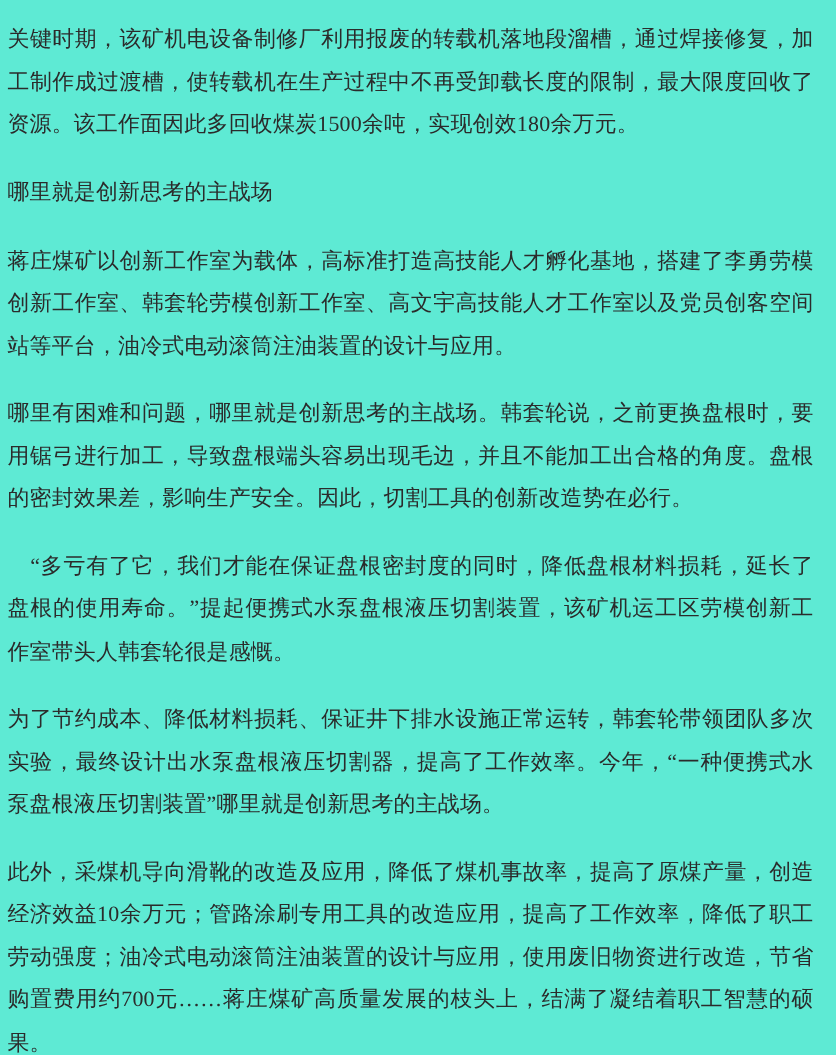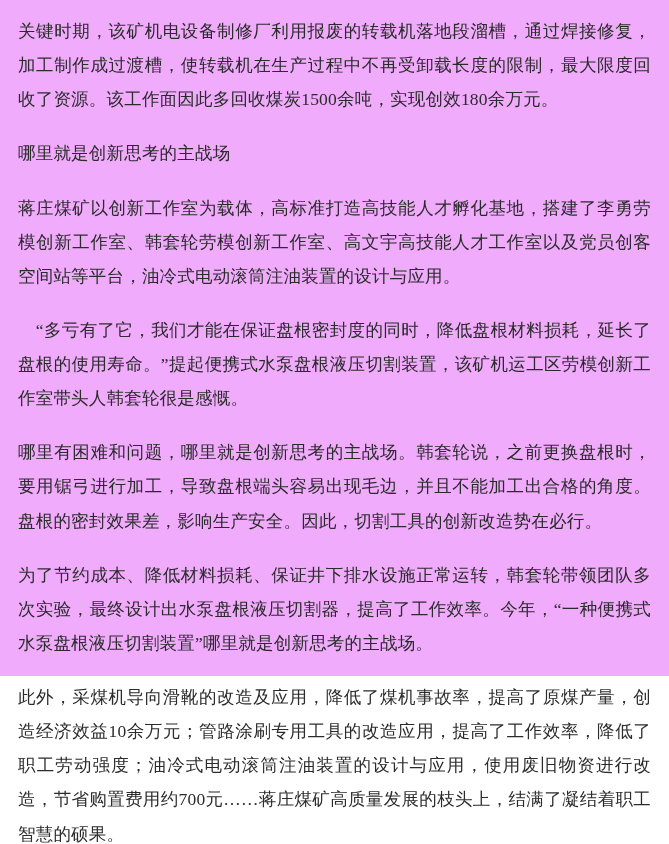--- a/index.html
+++ b/index.html
@@ -9,23 +9,23 @@
   }
   body {
     width: 669px;
     height: 844px;
     overflow: hidden;
     font-family: "Liberation Serif", "DejaVu Serif", serif;
   }
   .page {
     box-sizing: border-box;
     width: 669px;
-    height: 676px;
-    padding: 14px 18px 10px 18px;
-    background: #f0abfc;
+    height: 844px;
+    padding: 14px 18px 10px 6px;
+    background: #5eead4;
   }
   .article {
     display: block;
   }
   .para {
     margin: 0 0 20px 0;
     font-size: 17.5px;
     line-height: 1.95;
     color: #2b2b2b;
     text-align: justify;
@@ -44,18 +44,18 @@
   }
 </style>
 </head>
 <body>
 
 <div class="page">
   <article class="article">
     <p class="para first">关键时期，该矿机电设备制修厂利用报废的转载机落地段溜槽，通过焊接修复，加工制作成过渡槽，使转载机在生产过程中不再受卸载长度的限制，最大限度回收了资源。该工作面因此多回收煤炭1500余吨，实现创效180余万元。</p>
     <p class="para heading">哪里就是创新思考的主战场</p>
     <p class="para">蒋庄煤矿以创新工作室为载体，高标准打造高技能人才孵化基地，搭建了李勇劳模创新工作室、韩套轮劳模创新工作室、高文宇高技能人才工作室以及党员创客空间站等平台，油冷式电动滚筒注油装置的设计与应用。</p>
+    <p class="para">哪里有困难和问题，哪里就是创新思考的主战场。韩套轮说，之前更换盘根时，要用锯弓进行加工，导致盘根端头容易出现毛边，并且不能加工出合格的角度。盘根的密封效果差，影响生产安全。因此，切割工具的创新改造势在必行。</p>
     <p class="para indent">　“多亏有了它，我们才能在保证盘根密封度的同时，降低盘根材料损耗，延长了盘根的使用寿命。”提起便携式水泵盘根液压切割装置，该矿机运工区劳模创新工作室带头人韩套轮很是感慨。</p>
-    <p class="para">哪里有困难和问题，哪里就是创新思考的主战场。韩套轮说，之前更换盘根时，要用锯弓进行加工，导致盘根端头容易出现毛边，并且不能加工出合格的角度。盘根的密封效果差，影响生产安全。因此，切割工具的创新改造势在必行。</p>
     <p class="para">为了节约成本、降低材料损耗、保证井下排水设施正常运转，韩套轮带领团队多次实验，最终设计出水泵盘根液压切割器，提高了工作效率。今年，“一种便携式水泵盘根液压切割装置”哪里就是创新思考的主战场。</p>
     <p class="para">此外，采煤机导向滑靴的改造及应用，降低了煤机事故率，提高了原煤产量，创造经济效益10余万元；管路涂刷专用工具的改造应用，提高了工作效率，降低了职工劳动强度；油冷式电动滚筒注油装置的设计与应用，使用废旧物资进行改造，节省购置费用约700元……蒋庄煤矿高质量发展的枝头上，结满了凝结着职工智慧的硕果。</p>
   </article>
 </div>
 
 </body></html>

